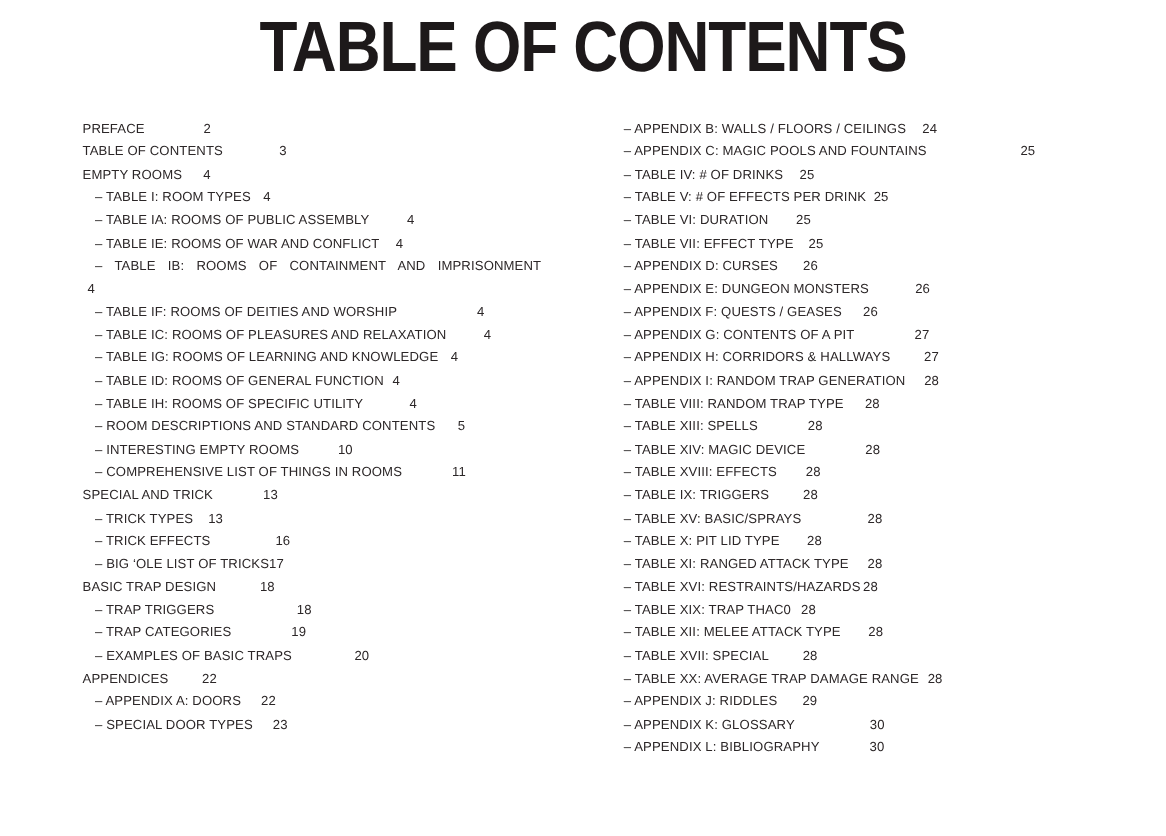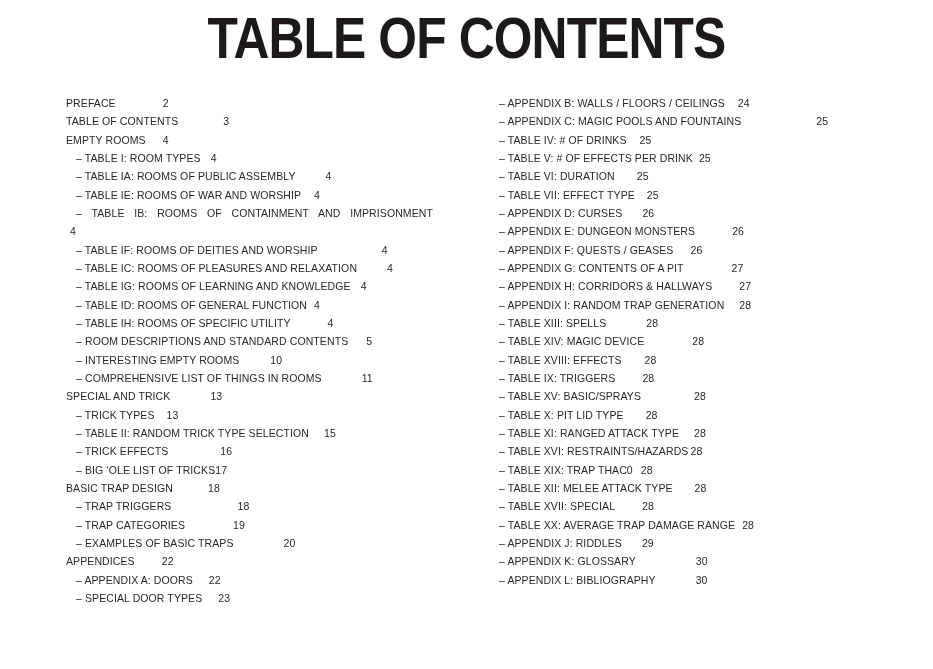--- a/index.html
+++ b/index.html
@@ -59,36 +59,35 @@
 
 <div class="page">
   <h1 class="title" style="color: rgb(29, 25, 26);">TABLE OF CONTENTS</h1>
   <div class="columns">
     <div class="col" id="left-col">
         <div class="toc-entry lv0"><span class="lbl">PREFACE</span><span class="gap" style="width: 47px;"></span><span class="pg">2</span></div>
         <div class="toc-entry lv0"><span class="lbl">TABLE OF CONTENTS</span><span class="gap" style="width: 45px;"></span><span class="pg">3</span></div>
         <div class="toc-entry lv0"><span class="lbl">EMPTY ROOMS</span><span class="gap" style="width: 17px;"></span><span class="pg">4</span></div>
         <div class="toc-entry lv1"><span class="lbl">– TABLE I: ROOM TYPES</span><span class="gap" style="width: 10px;"></span><span class="pg">4</span></div>
         <div class="toc-entry lv1"><span class="lbl">– TABLE IA: ROOMS OF PUBLIC ASSEMBLY</span><span class="gap" style="width: 30px;"></span><span class="pg">4</span></div>
-        <div class="toc-entry lv1"><span class="lbl">– TABLE IE: ROOMS OF WAR AND WORSHIP</span><span class="gap" style="width: 13px;"></span><span class="pg">4</span></div>
+        <div class="toc-entry lv1"><span class="lbl">– TABLE IE: ROOMS OF WAR AND CONFLICT</span><span class="gap" style="width: 13px;"></span><span class="pg">4</span></div>
         <div class="toc-entry lv1 wrap-page">
           <span class="lbl">– TABLE IB: ROOMS OF CONTAINMENT AND IMPRISONMENT</span>
           <span class="pg">4</span>
         </div>
         <div class="toc-entry lv1"><span class="lbl">– TABLE IF: ROOMS OF DEITIES AND WORSHIP</span><span class="gap" style="width: 64px;"></span><span class="pg">4</span></div>
         <div class="toc-entry lv1"><span class="lbl">– TABLE IC: ROOMS OF PLEASURES AND RELAXATION</span><span class="gap" style="width: 30px;"></span><span class="pg">4</span></div>
         <div class="toc-entry lv1"><span class="lbl">– TABLE IG: ROOMS OF LEARNING AND KNOWLEDGE</span><span class="gap" style="width: 10px;"></span><span class="pg">4</span></div>
         <div class="toc-entry lv1"><span class="lbl">– TABLE ID: ROOMS OF GENERAL FUNCTION</span><span class="gap" style="width: 7px;"></span><span class="pg">4</span></div>
         <div class="toc-entry lv1"><span class="lbl">– TABLE IH: ROOMS OF SPECIFIC UTILITY</span><span class="gap" style="width: 37px;"></span><span class="pg">4</span></div>
         <div class="toc-entry lv1"><span class="lbl">– ROOM DESCRIPTIONS AND STANDARD CONTENTS</span><span class="gap" style="width: 18px;"></span><span class="pg">5</span></div>
         <div class="toc-entry lv1"><span class="lbl">– INTERESTING EMPTY ROOMS</span><span class="gap" style="width: 31px;"></span><span class="pg">10</span></div>
         <div class="toc-entry lv1"><span class="lbl">– COMPREHENSIVE LIST OF THINGS IN ROOMS</span><span class="gap" style="width: 40px;"></span><span class="pg">11</span></div>
         <div class="toc-entry lv0"><span class="lbl">SPECIAL AND TRICK</span><span class="gap" style="width: 40px;"></span><span class="pg">13</span></div>
         <div class="toc-entry lv1"><span class="lbl">– TRICK TYPES</span><span class="gap" style="width: 12px;"></span><span class="pg">13</span></div>
-        <div class="toc-entry lv1"><span class="lbl">– TABLE II: RANDOM TRICK TYPE SELECTION</span><span class="gap" style="width: 15px;"></span><span class="pg">15</span></div>
         <div class="toc-entry lv1"><span class="lbl">– TRICK EFFECTS</span><span class="gap" style="width: 52px;"></span><span class="pg">16</span></div>
         <div class="toc-entry lv1"><span class="lbl">– BIG ‘OLE LIST OF TRICKS</span><span class="gap" style="width: 0px;"></span><span class="pg">17</span></div>
         <div class="toc-entry lv0"><span class="lbl">BASIC TRAP DESIGN</span><span class="gap" style="width: 35px;"></span><span class="pg">18</span></div>
         <div class="toc-entry lv1"><span class="lbl">– TRAP TRIGGERS</span><span class="gap" style="width: 66px;"></span><span class="pg">18</span></div>
         <div class="toc-entry lv1"><span class="lbl">– TRAP CATEGORIES</span><span class="gap" style="width: 48px;"></span><span class="pg">19</span></div>
         <div class="toc-entry lv1"><span class="lbl">– EXAMPLES OF BASIC TRAPS</span><span class="gap" style="width: 50px;"></span><span class="pg">20</span></div>
         <div class="toc-entry lv0"><span class="lbl">APPENDICES</span><span class="gap" style="width: 27px;"></span><span class="pg">22</span></div>
         <div class="toc-entry lv1"><span class="lbl">– APPENDIX A: DOORS</span><span class="gap" style="width: 16px;"></span><span class="pg">22</span></div>
         <div class="toc-entry lv1"><span class="lbl">– SPECIAL DOOR TYPES</span><span class="gap" style="width: 16px;"></span><span class="pg">23</span></div>
       </div>
@@ -98,20 +97,21 @@
         <div class="toc-entry lv1"><span class="lbl">– TABLE IV: # OF DRINKS</span><span class="gap" style="width: 13px;"></span><span class="pg">25</span></div>
         <div class="toc-entry lv1"><span class="lbl">– TABLE V: # OF EFFECTS PER DRINK</span><span class="gap" style="width: 6px;"></span><span class="pg">25</span></div>
         <div class="toc-entry lv1"><span class="lbl">– TABLE VI: DURATION</span><span class="gap" style="width: 22px;"></span><span class="pg">25</span></div>
         <div class="toc-entry lv1"><span class="lbl">– TABLE VII: EFFECT TYPE</span><span class="gap" style="width: 12px;"></span><span class="pg">25</span></div>
         <div class="toc-entry lv1"><span class="lbl">– APPENDIX D: CURSES</span><span class="gap" style="width: 20px;"></span><span class="pg">26</span></div>
         <div class="toc-entry lv1"><span class="lbl">– APPENDIX E: DUNGEON MONSTERS</span><span class="gap" style="width: 37px;"></span><span class="pg">26</span></div>
         <div class="toc-entry lv1"><span class="lbl">– APPENDIX F: QUESTS / GEASES</span><span class="gap" style="width: 17px;"></span><span class="pg">26</span></div>
         <div class="toc-entry lv1"><span class="lbl">– APPENDIX G: CONTENTS OF A PIT</span><span class="gap" style="width: 48px;"></span><span class="pg">27</span></div>
         <div class="toc-entry lv1"><span class="lbl">– APPENDIX H: CORRIDORS &amp; HALLWAYS</span><span class="gap" style="width: 27px;"></span><span class="pg">27</span></div>
         <div class="toc-entry lv1"><span class="lbl">– APPENDIX I: RANDOM TRAP GENERATION</span><span class="gap" style="width: 15px;"></span><span class="pg">28</span></div>
+        <div class="toc-entry lv1"><span class="lbl">– TABLE VIII: RANDOM TRAP TYPE</span><span class="gap" style="width: 17px;"></span><span class="pg">28</span></div>
         <div class="toc-entry lv1"><span class="lbl">– TABLE XIII: SPELLS</span><span class="gap" style="width: 40px;"></span><span class="pg">28</span></div>
         <div class="toc-entry lv1"><span class="lbl">– TABLE XIV: MAGIC DEVICE</span><span class="gap" style="width: 48px;"></span><span class="pg">28</span></div>
         <div class="toc-entry lv1"><span class="lbl">– TABLE XVIII: EFFECTS</span><span class="gap" style="width: 23px;"></span><span class="pg">28</span></div>
         <div class="toc-entry lv1"><span class="lbl">– TABLE IX: TRIGGERS</span><span class="gap" style="width: 27px;"></span><span class="pg">28</span></div>
         <div class="toc-entry lv1"><span class="lbl">– TABLE XV: BASIC/SPRAYS</span><span class="gap" style="width: 53px;"></span><span class="pg">28</span></div>
         <div class="toc-entry lv1"><span class="lbl">– TABLE X: PIT LID TYPE</span><span class="gap" style="width: 22px;"></span><span class="pg">28</span></div>
         <div class="toc-entry lv1"><span class="lbl">– TABLE XI: RANGED ATTACK TYPE</span><span class="gap" style="width: 15px;"></span><span class="pg">28</span></div>
         <div class="toc-entry lv1"><span class="lbl">– TABLE XVI: RESTRAINTS/HAZARDS</span><span class="gap" style="width: 2px;"></span><span class="pg">28</span></div>
         <div class="toc-entry lv1"><span class="lbl">– TABLE XIX: TRAP THAC0</span><span class="gap" style="width: 8px;"></span><span class="pg">28</span></div>
         <div class="toc-entry lv1"><span class="lbl">– TABLE XII: MELEE ATTACK TYPE</span><span class="gap" style="width: 22px;"></span><span class="pg">28</span></div>

